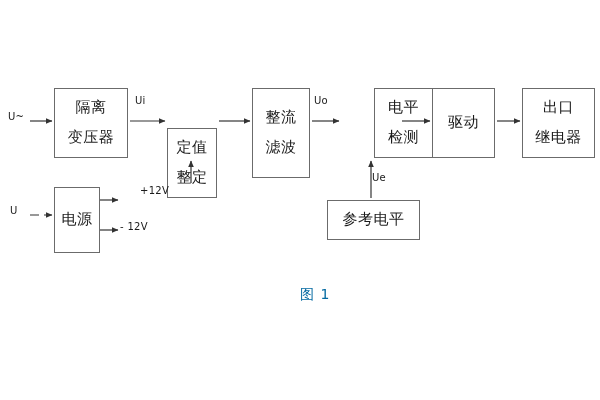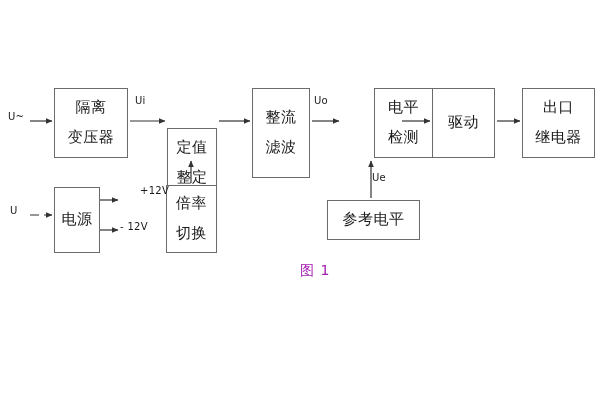--- a/index.html
+++ b/index.html
@@ -43,24 +43,25 @@
   }
   .label {
     position: absolute;
     color: #1a1a1a;
     font-size: 10px;
     white-space: nowrap;
     letter-spacing: 0.3px;
   }
   .caption {
     position: absolute;
-    color: #a21caf;
+    color: #0369a1;
     font-size: 14px;
     white-space: nowrap;
     letter-spacing: 1px;
+    margin-top: 24px;
   }
   .conn {
     position: absolute;
   }
   .conn svg {
     display: block;
     overflow: visible;
   }
 </style>
 </head>
@@ -94,24 +95,20 @@
 
   <div class="box" style="left:522px; top:88px; width:73px; height:70px;">
     <span class="line">出口</span>
     <span class="line">继电器</span>
   </div>
 
   <div class="box single" style="left:54px; top:187px; width:46px; height:66px;">
     <span class="line">电源</span>
   </div>
 
-  <div class="box" style="left:166px; top:185px; width:51px; height:68px;">
-    <span class="line">倍率</span>
-    <span class="line">切换</span>
-  </div>
 
   <div class="box single" style="left:327px; top:200px; width:93px; height:40px;">
     <span class="line">参考电平</span>
   </div>
 
   <div class="conn" style="left:0; top:0; width:600px; height:400px;">
     <svg width="600" height="400" viewBox="0 0 600 400">
       <defs>
         <marker id="ah" markerWidth="7" markerHeight="7" refX="6" refY="3.2" orient="auto" markerUnits="userSpaceOnUse">
           <path d="M0,0.4 L6.4,3.2 L0,6 z" fill="#333333"></path>

